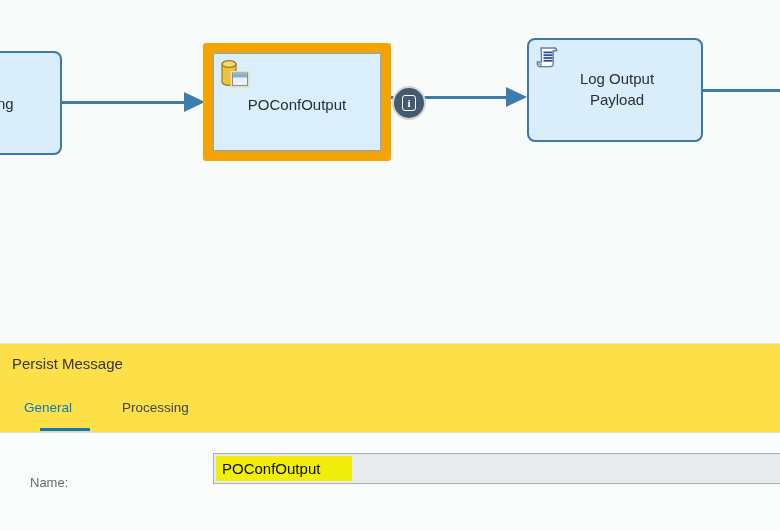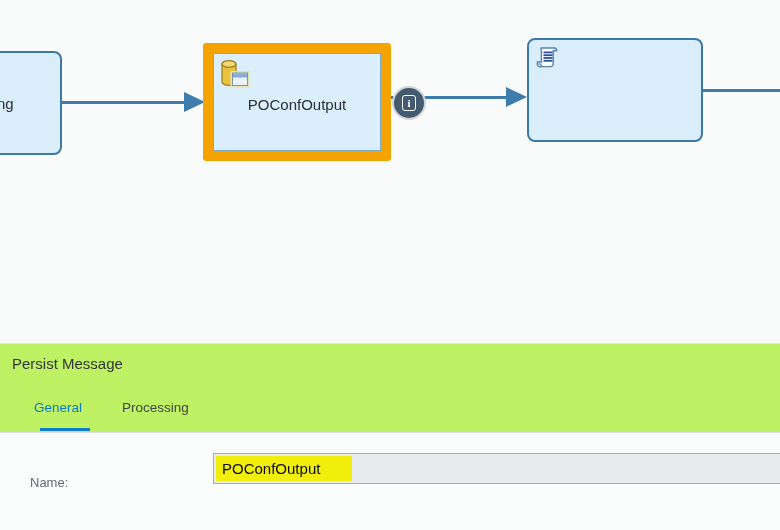--- a/index.html
+++ b/index.html
@@ -54,25 +54,25 @@
   }
   .info-badge .glyph-box {
     width: 14px; height: 16px; border: 1.5px solid #ffffff; border-radius: 3px;
     color: #ffffff; font-size: 11px; font-weight: bold; font-family: "Liberation Serif", serif;
     display: flex; align-items: center; justify-content: center; line-height: 1;
   }
 
   
   .panel {
     position: absolute; left: 0; right: 0; top: 343px; bottom: 0;
-    background: #bef264; border-top: 1px solid #e4e7e9;
+    background: #fde047; border-top: 1px solid #e4e7e9;
   }
   .panel-title { position: absolute; left: 12px; top: 11px; font-size: 15px; color: #32363a; }
   .tab { position: absolute; top: 56px; font-size: 13.5px; cursor: pointer; }
-  .tab-general { left: 34px; color: #0b7ac2; text-align: center; }
+  .tab-general { left: 24px; color: #0b7ac2; text-align: center; }
   .tab-processing { left: 122px; color: #3f4549; }
   .tab-underline { position: absolute; left: 40px; top: 84px; width: 50px; height: 3px; background: #0a7cc9; }
   .tab-divider { position: absolute; left: 0; right: 0; top: 88px; height: 1px; background: #dddfe1; }
   .panel-content { position: absolute; left: 0; right: 0; top: 89px; bottom: 0; background: #fafbfb; }
 
   .field-label { position: absolute; left: 30px; top: 31px; font-size: 13px; color: #666b70; margin-top: 11px; }
   .name-input {
     position: absolute; left: 213px; top: 20px; right: -2px; height: 31px;
     background: #e8ebee; border: 1px solid #a9aeb3; border-right: none;
     display: flex; align-items: center; cursor: text;
@@ -124,20 +124,21 @@
           <path d="M20 4 a2.6 2.6 0 0 1 2.6 2.6 h-3.4" fill="#eef3f9" stroke="#5b82ad" stroke-width="1.4"></path>
           <path d="M3.4 20 a2.6 2.6 0 0 0 2.6 2.6 h1.4 a2.6 2.6 0 0 1 -0.4 -2.6 Z" fill="#eef3f9" stroke="#5b82ad" stroke-width="1.2"></path>
           <g fill="#2d4f9c">
             <rect x="9.5" y="7.5" width="9" height="1.8"></rect>
             <rect x="9.5" y="10.3" width="9" height="1.8"></rect>
             <rect x="9.5" y="13.1" width="9" height="1.8"></rect>
             <rect x="9.5" y="15.9" width="9" height="1.8"></rect>
           </g>
         </svg>
       </span>
+      <span class="node-label">Log Output Payload</span>
     </div>
 
     <div class="connector connector-3"></div>
   </div>
 
   <div class="panel">
     <div class="panel-title">Persist Message</div>
 
     <div class="tab tab-general">General</div>
     <div class="tab tab-processing">Processing</div>

